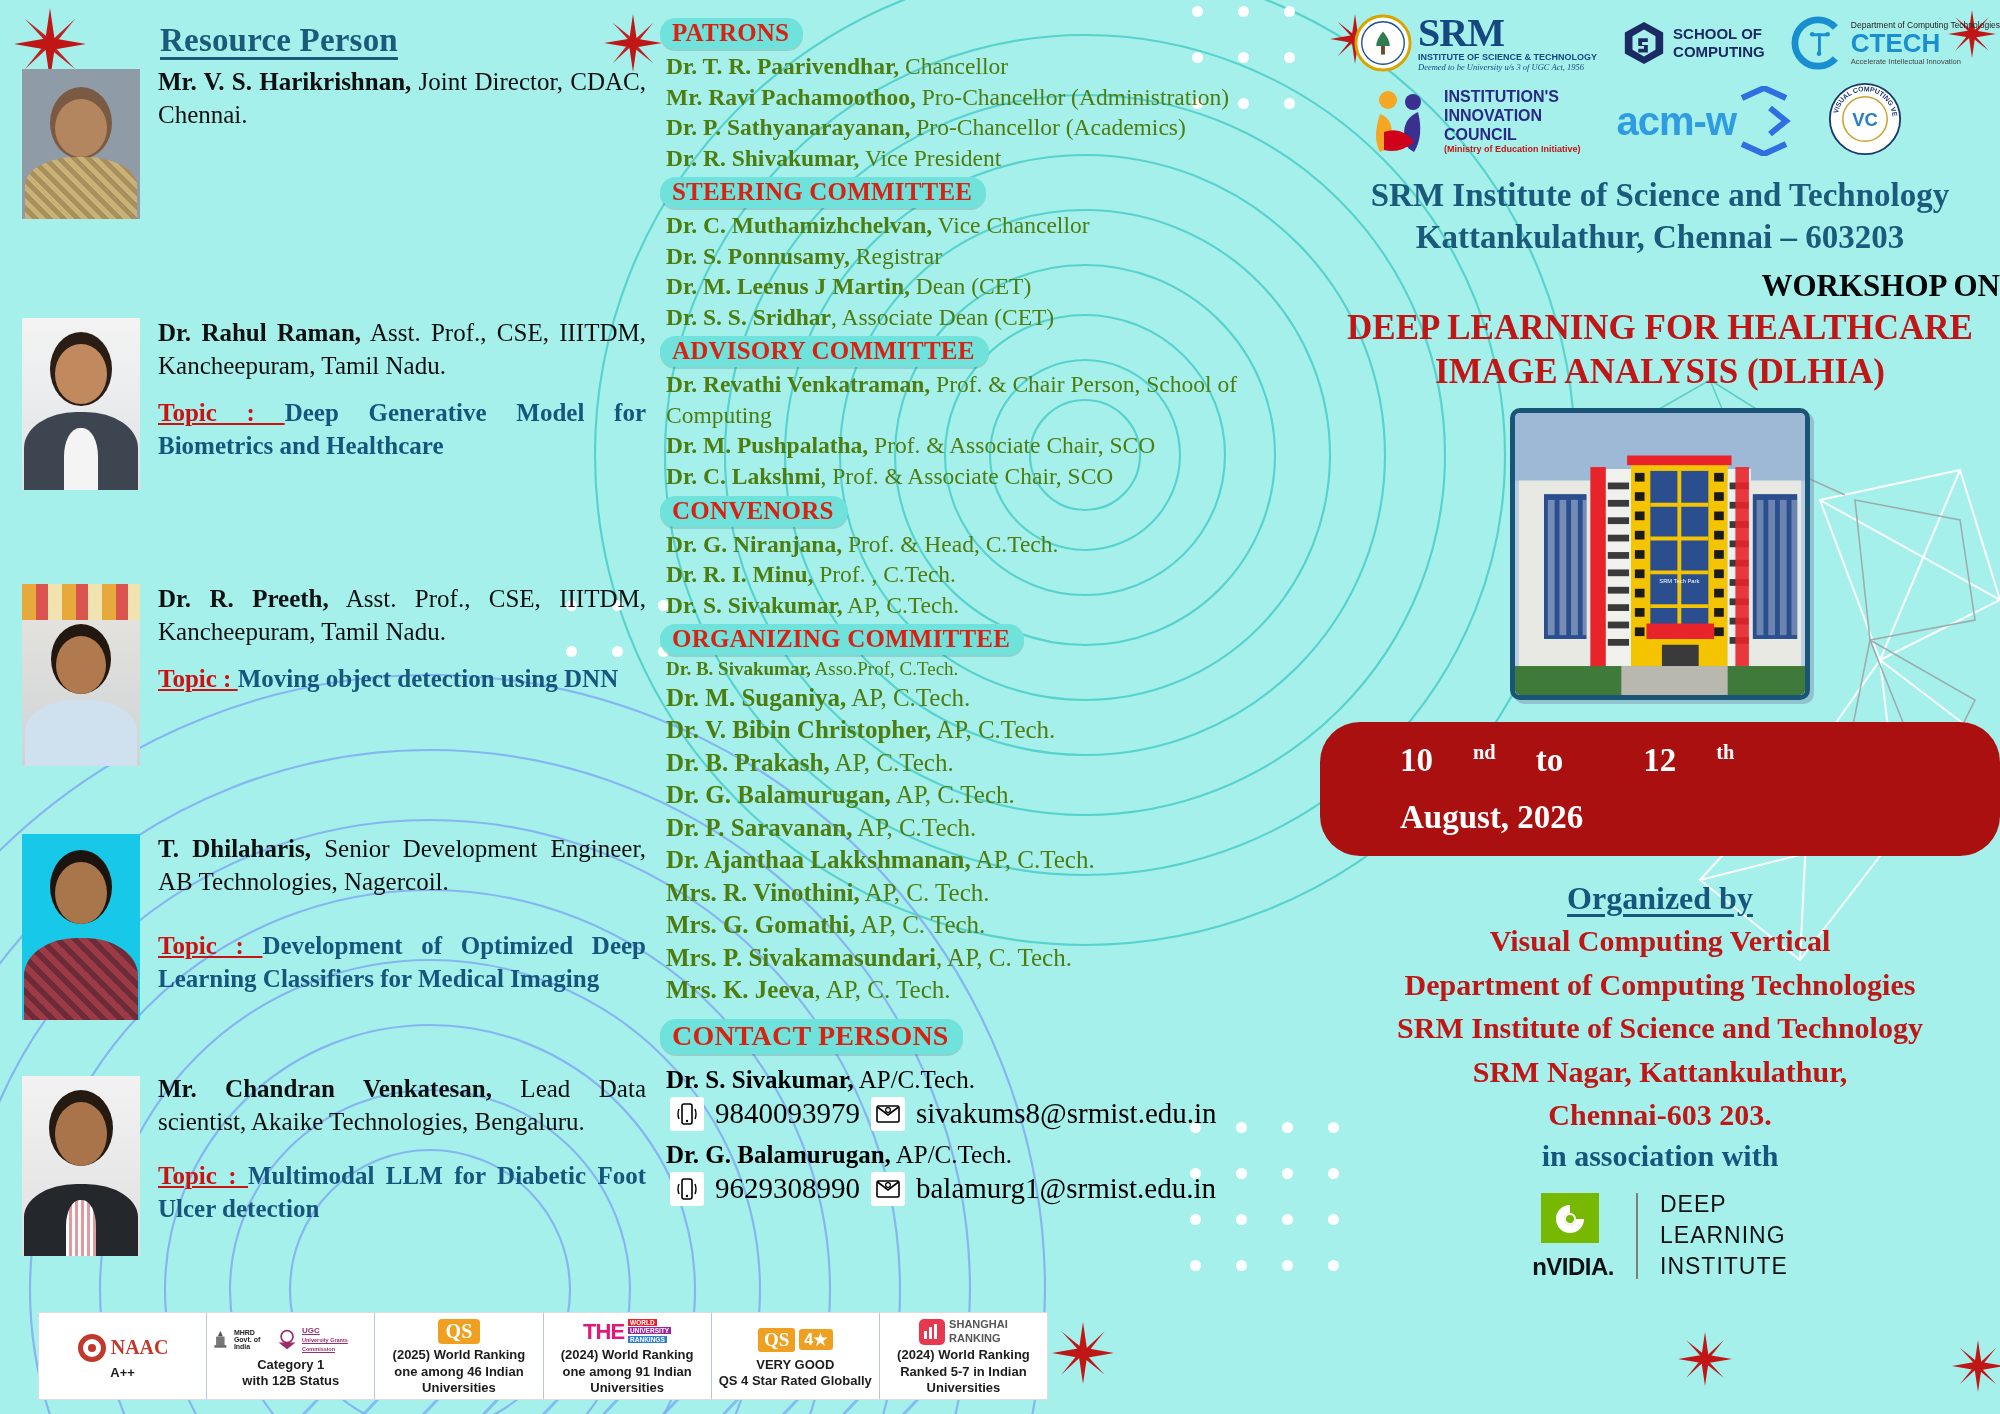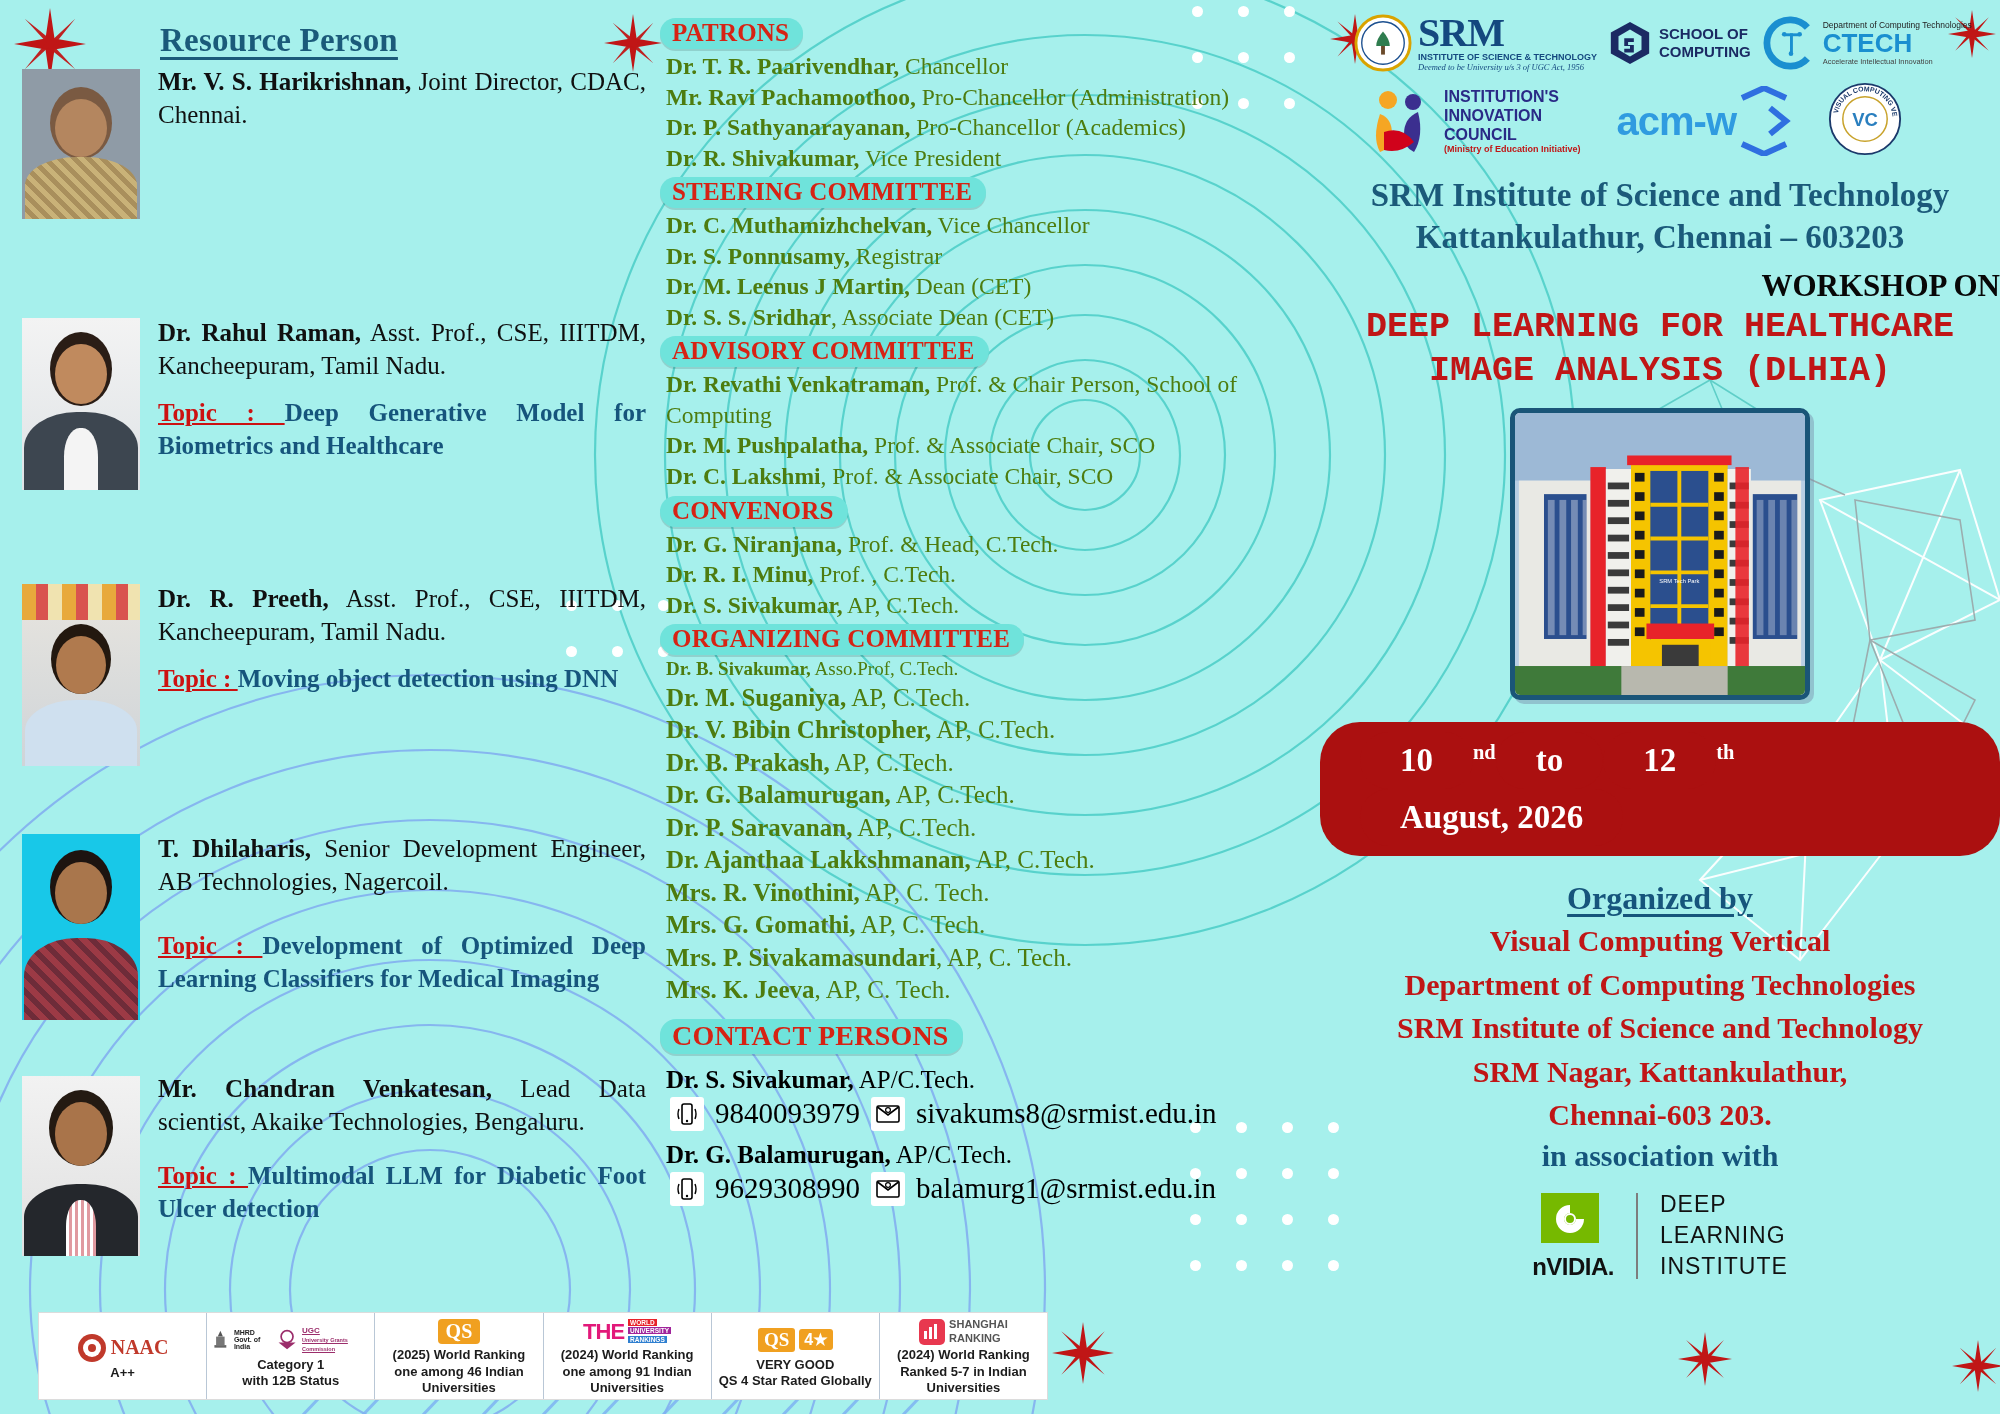--- a/index.html
+++ b/index.html
@@ -79,28 +79,28 @@
   .contact-name{ font-size:25px; padding-left:6px; margin-top:10px;}
   .contact-row{
     display:flex; align-items:center; gap:11px; font-size:29px; padding-left:10px; margin-top:3px;
   }
   .icon-box{
     width:34px;height:34px;background:#fff;border-radius:3px;
     display:flex;align-items:center;justify-content:center;
   }
 
   
-  .logos-row1{ display:flex; align-items:center; gap:10px; padding:14px 0 0 34px;}
+  .logos-row1{ display:flex; align-items:center; gap:10px; padding:14px 0 0 34px;justify-content:space-between;}
   .logos-row2{ display:flex; align-items:center; gap:36px; padding:10px 0 0 46px;}
   .inst-line{
     text-align:center; color:#1b5a7a; font-weight:bold; font-size:33px;
     line-height:1.28; margin-top:14px;
   }
   .wshop{ text-align:right; font-weight:bold; font-size:31px; color:#080808; margin-top:10px;}
-  .dlhia{ text-align:center; font-weight:bold; font-size:35px; color:#c01616; line-height:1.25; margin-top:2px;font-family:Liberation Mono, monospace;}
+  .dlhia{ text-align:center; font-weight:bold; font-size:35px; color:#c01616; line-height:1.25; margin-top:2px;}
   .bldg-wrap{ display:flex; justify-content:center; margin-top:14px;}
   .bldg-frame{
     width:300px; height:292px; border:5px solid #1a5578; border-radius:10px;
     background:#cfd6e6; overflow:hidden; box-shadow:4px 4px 0 rgba(120,140,170,.45);
     position:relative;
   }
   .date-badge{
     margin:22px auto 0; width:full; display:flex; justify-content:center;
   }
   .date-badge span{

